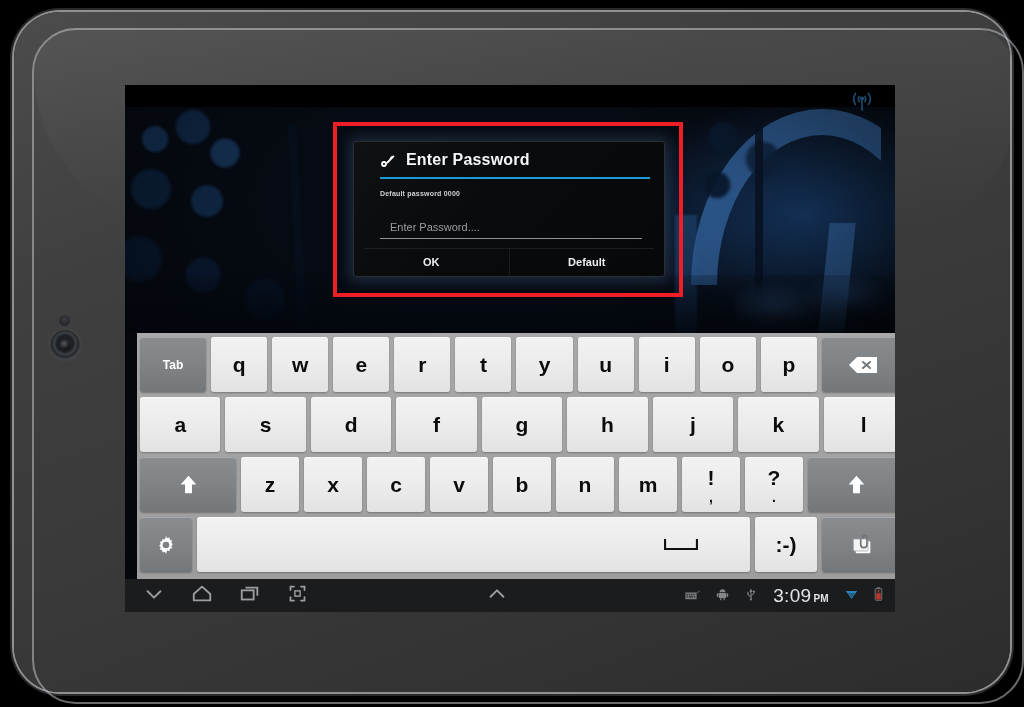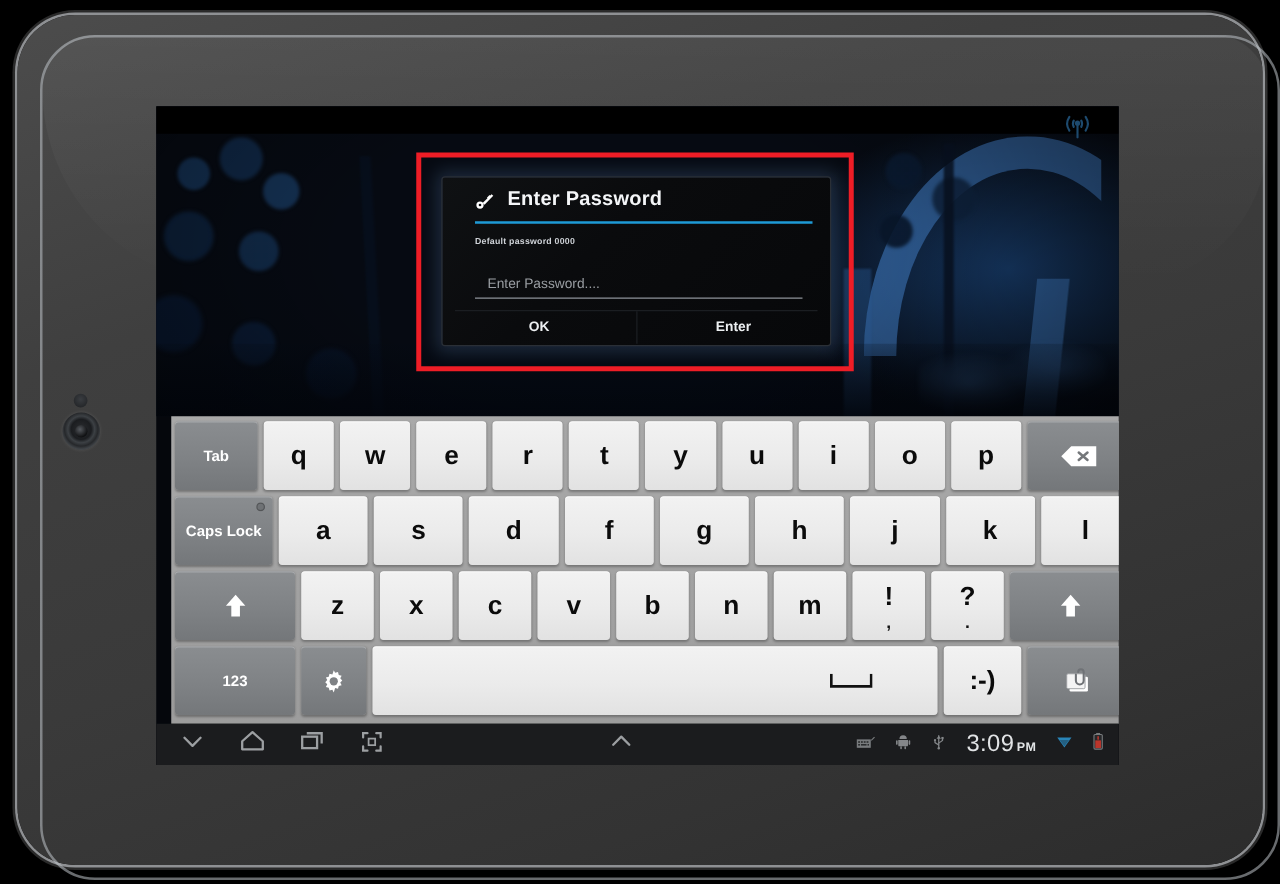--- a/index.html
+++ b/index.html
@@ -495,21 +495,21 @@
         <span class="dlg-title">Enter Password</span>
       </div>
       <div class="dlg-accent"></div>
       <div class="dlg-hint">Default password 0000</div>
       <div class="dlg-inputwrap">
         <input class="dlg-input" type="text" value="" placeholder="Enter Password...." style="">
       </div>
       <div class="dlg-divider"></div>
       <div class="dlg-buttons">
         <div class="dlg-btn">OK</div>
-        <div class="dlg-btn sep">Enter</div>
+        <div class="dlg-btn sep">Default</div>
       </div>
     </div>
 
     <div class="highlight-rect"></div>
 
     <div class="keyboard" id="keyboard">
         <div class="kb-row">
           <div class="key mod small w-tab">
             <span>Tab</span>
           </div>
@@ -549,24 +549,20 @@
                 <path d="M9 1 L29 1 L29 17 L9 17 L1 9 Z" fill="#ffffff"></path>
                 <g stroke="#74777a" stroke-width="2" stroke-linecap="round">
                   <line x1="15" y1="6" x2="22" y2="12"></line>
                   <line x1="22" y1="6" x2="15" y2="12"></line>
                 </g>
               </svg>
             </span>
           </div>
         </div>
         <div class="kb-row">
-          <div class="key mod small w-caps">
-            <span>Caps Lock</span>
-            <span class="caps-led"></span>
-          </div>
           <div class="key">
             <span>a</span>
           </div>
           <div class="key">
             <span>s</span>
           </div>
           <div class="key">
             <span>d</span>
           </div>
           <div class="key">
@@ -627,23 +623,20 @@
           </div>
           <div class="key mod w-shift-r">
             <span style="display: flex; align-items: center; justify-content: center;">
               <svg viewBox="0 0 22 24" width="19" height="21">
                 <path d="M11 2 L20 12 L15 12 L15 22 L7 22 L7 12 L2 12 Z" fill="#ffffff"></path>
               </svg>
             </span>
           </div>
         </div>
         <div class="kb-row">
-          <div class="key mod small w-123">
-            <span>123</span>
-          </div>
           <div class="key mod w-gear">
             <span style="display: flex; align-items: center; justify-content: center;">
               <svg viewBox="0 0 24 24" width="24" height="24">
                 <path fill="#ffffff" d="M12 8.2a3.8 3.8 0 1 0 0 7.6 3.8 3.8 0 0 0 0-7.6zm0 5.9a2.1 2.1 0 1 1 0-4.2 2.1 2.1 0 0 1 0 4.2z"></path>
                 <path fill="#ffffff" d="M21 13.6v-3.2l-2.5-.4a6.9 6.9 0 0 0-.8-1.9l1.5-2-2.3-2.3-2 1.5a6.9 6.9 0 0 0-1.9-.8L12.6 2.5h-3.2l-.4 2.5a6.9 6.9 0 0 0-1.9.8l-2-1.5L2.8 6.6l1.5 2a6.9 6.9 0 0 0-.8 1.9l-2.5.4v3.2l2.5.4c.2.7.4 1.3.8 1.9l-1.5 2 2.3 2.3 2-1.5c.6.3 1.2.6 1.9.8l.4 2.5h3.2l.4-2.5c.7-.2 1.3-.4 1.9-.8l2 1.5 2.3-2.3-1.5-2c.3-.6.6-1.2.8-1.9z" opacity="0"></path>
                 <path fill="#ffffff" d="M12 3.1l1.1 2.1 2.3-.6.6 2.3 2.3.6-1.1 2.1 1.6 1.7-1.6 1.7 1.1 2.1-2.3.6-.6 2.3-2.3-.6L12 20.9l-1.1-2.1-2.3.6-.6-2.3-2.3-.6 1.1-2.1L5.2 12.7l1.6-1.7-1.1-2.1 2.3-.6.6-2.3 2.3.6z"></path>
                 <circle cx="12" cy="12" r="3.3" fill="#7f8285"></circle>
               </svg>
             </span>
           </div>

